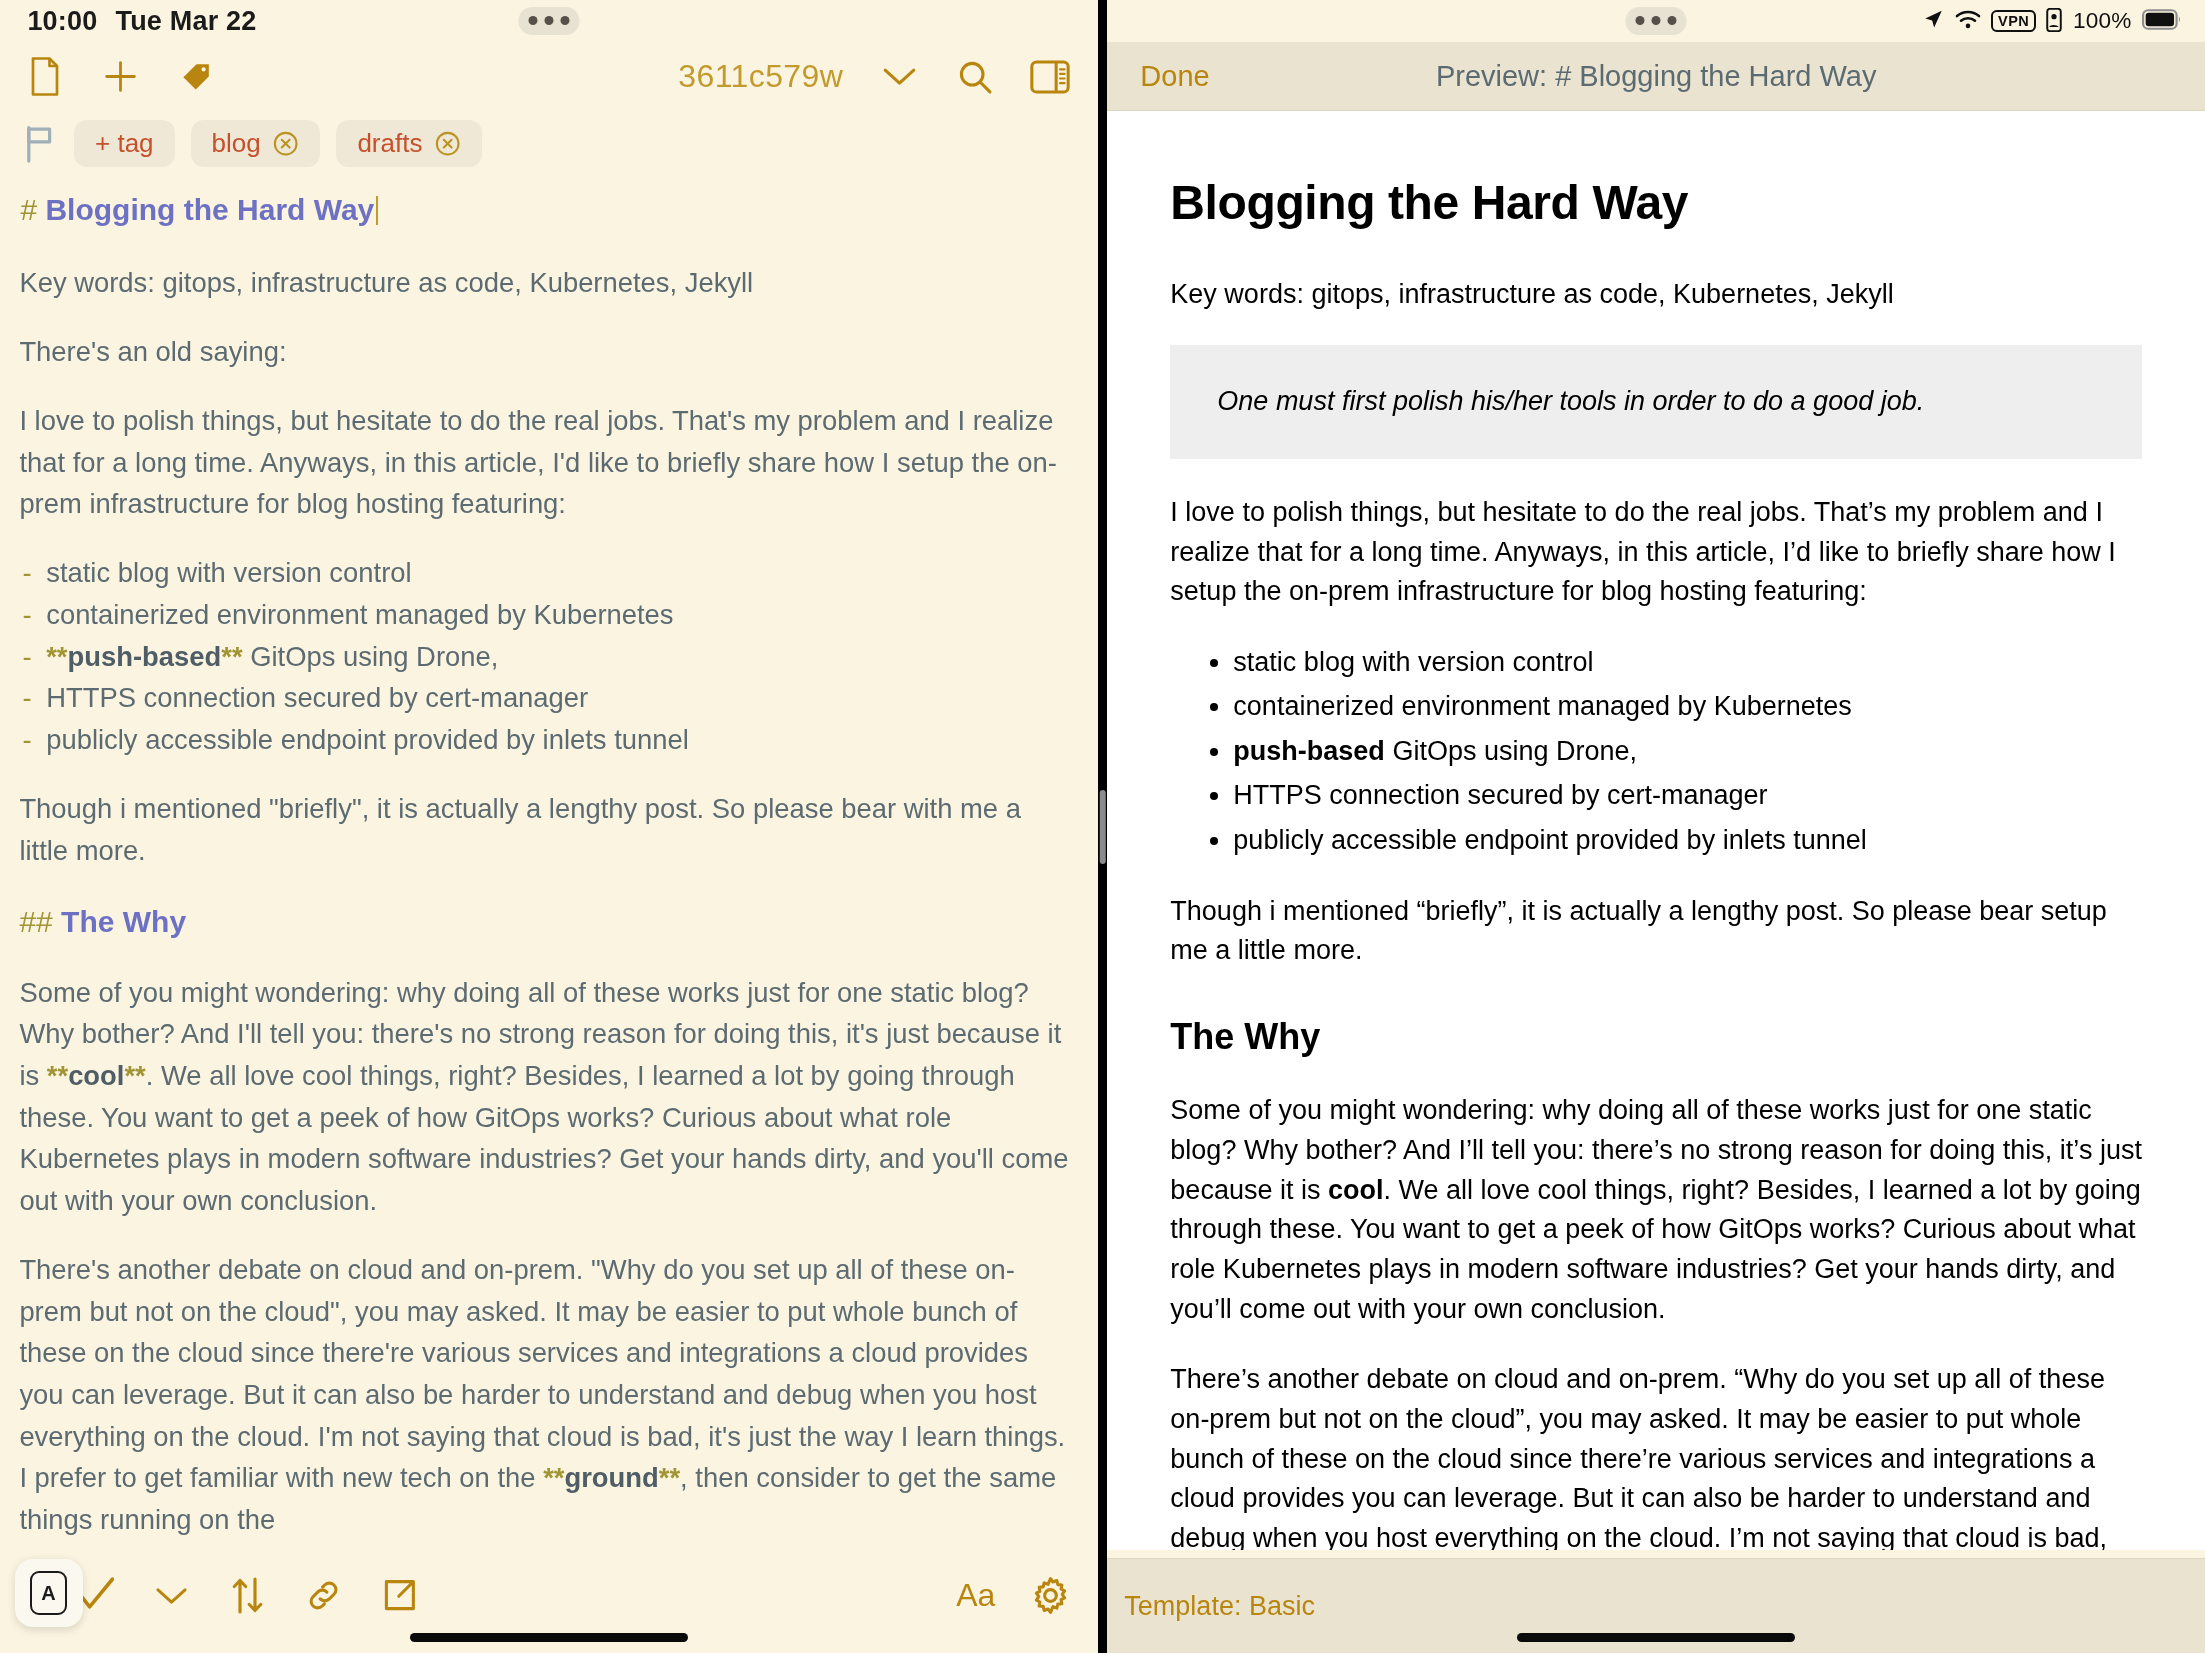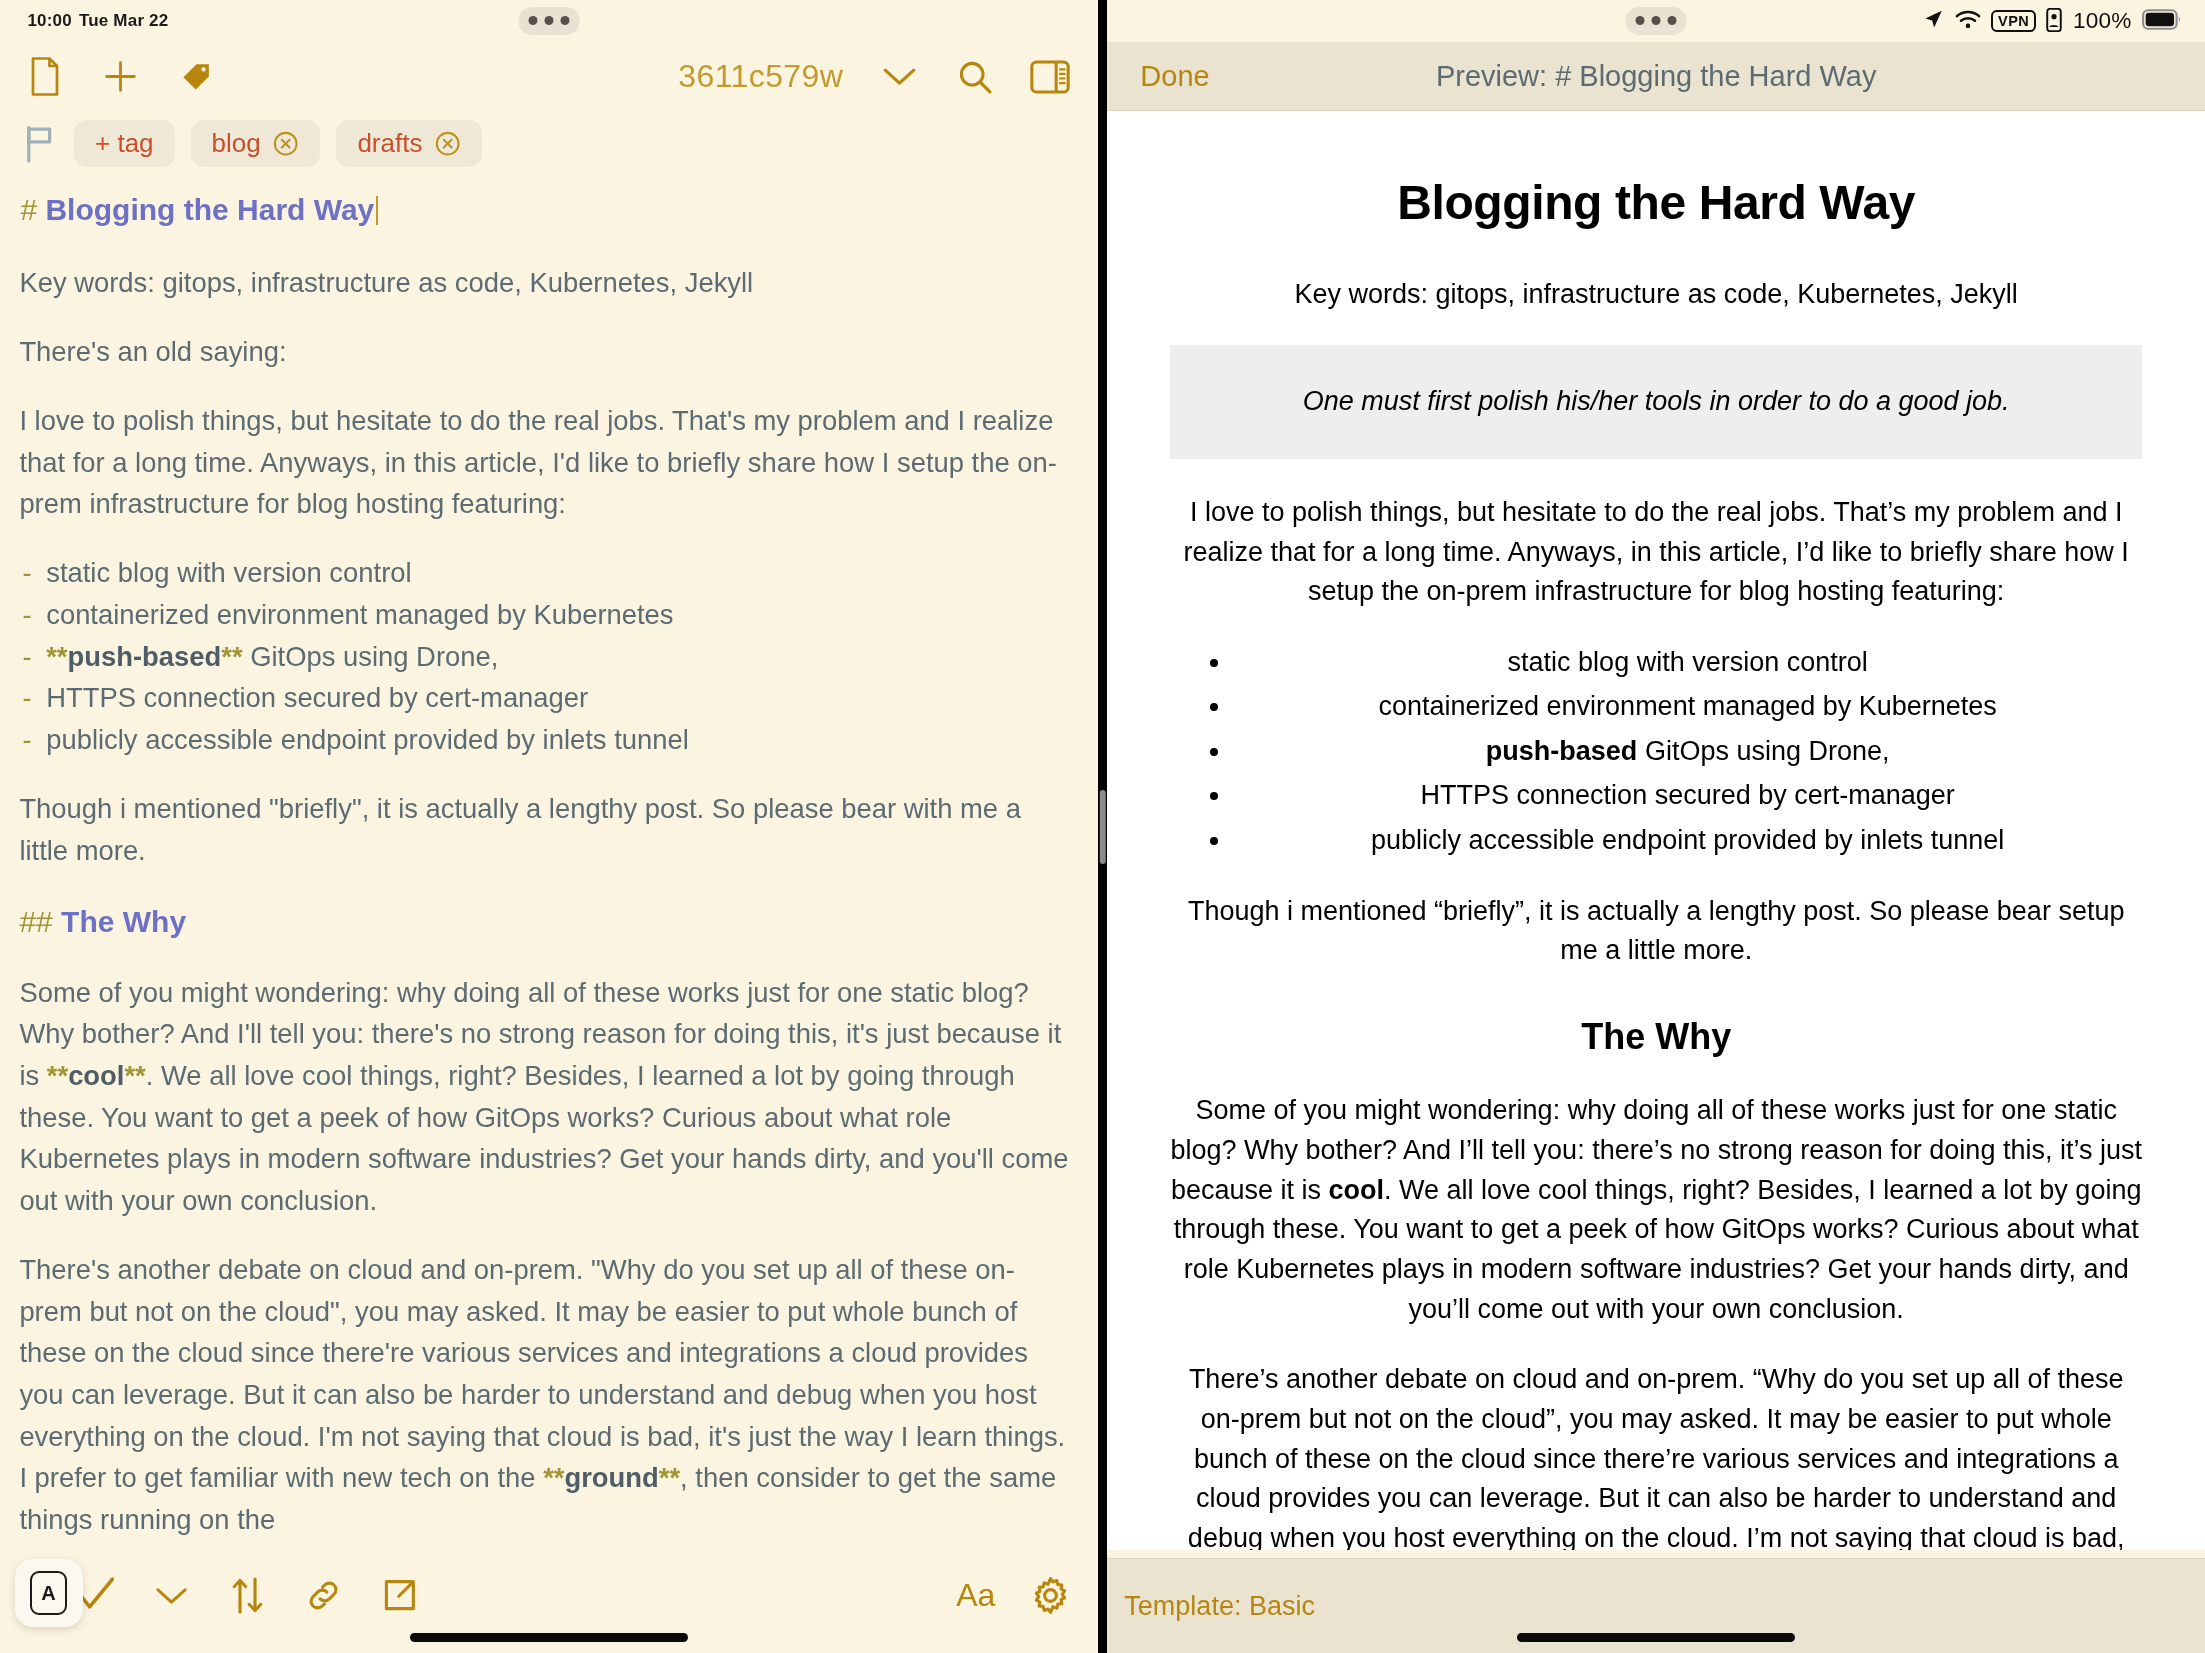--- a/index.html
+++ b/index.html
@@ -17,21 +17,21 @@
     background:#fbf4e0;
     display:flex; flex-direction:column;
     overflow:hidden;
   }
   .status-bar {
     height:42px; flex:0 0 42px;
     display:flex; align-items:center;
     padding:0 27.4px;
     position:relative;
   }
-  .status-left { display:flex; align-items:center; gap:7px; font-size:17px; font-weight:600; color:#1b1b1b; letter-spacing:0.2px;}
+  .status-left { display:flex; align-items:center; gap:18px; font-size:27px; font-weight:600; color:#1b1b1b; letter-spacing:0.2px;}
   .multitask-dots {
     position:absolute; left:50%; transform:translateX(-50%);
     width:61px; height:27.4px; border-radius:13.7px;
     background:#e8e2d2;
     display:flex; align-items:center; justify-content:center; gap:7.3px;
   }
   .multitask-dots i { width:9px; height:9px; border-radius:50%; background:#55514a; display:block; }
 
   .toolbar-top {
     flex:0 0 69px; height:69px;
@@ -121,21 +121,20 @@
     background:#8b8b8f;
   }
 
   
   .preview-pane {
     position:relative;
     width:1098px; height:1653px;
     background:#f0abfc;
     display:flex; flex-direction:column;
     overflow:hidden;
-    text-align:center;
   }
   .status-bar-r {
     flex:0 0 42px; height:42px;
     background:#fbf4e0;
     display:flex; align-items:center;
     position:relative; padding:0 24px;
   }
   .status-right { margin-left:auto; display:flex; align-items:center; gap:10.5px; }
   .battery-pct { font-size:22.6px; font-weight:500; color:#101010; letter-spacing:0.2px; }
   .vpn-badge {

